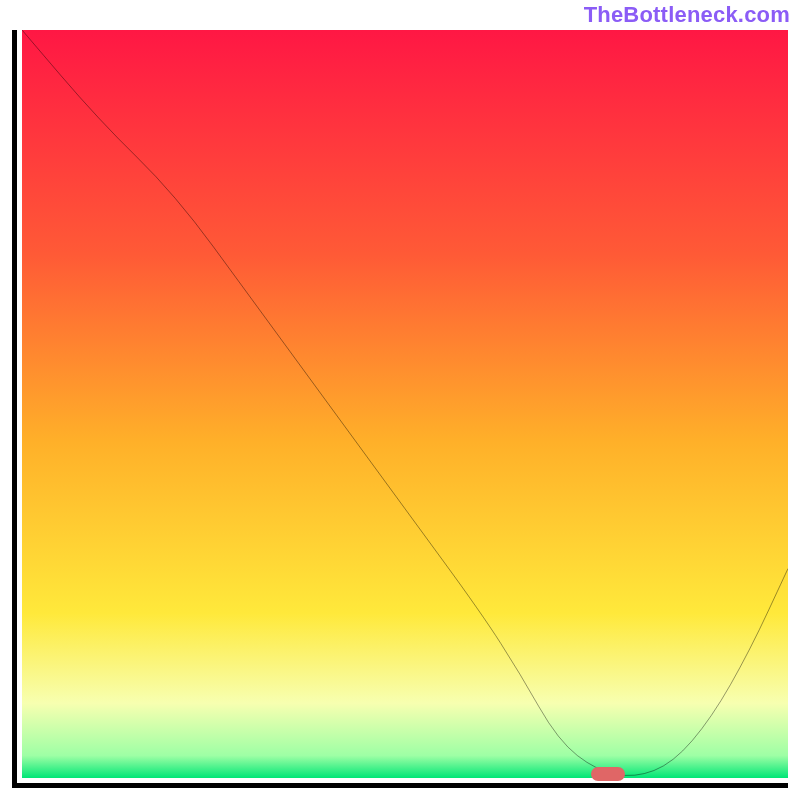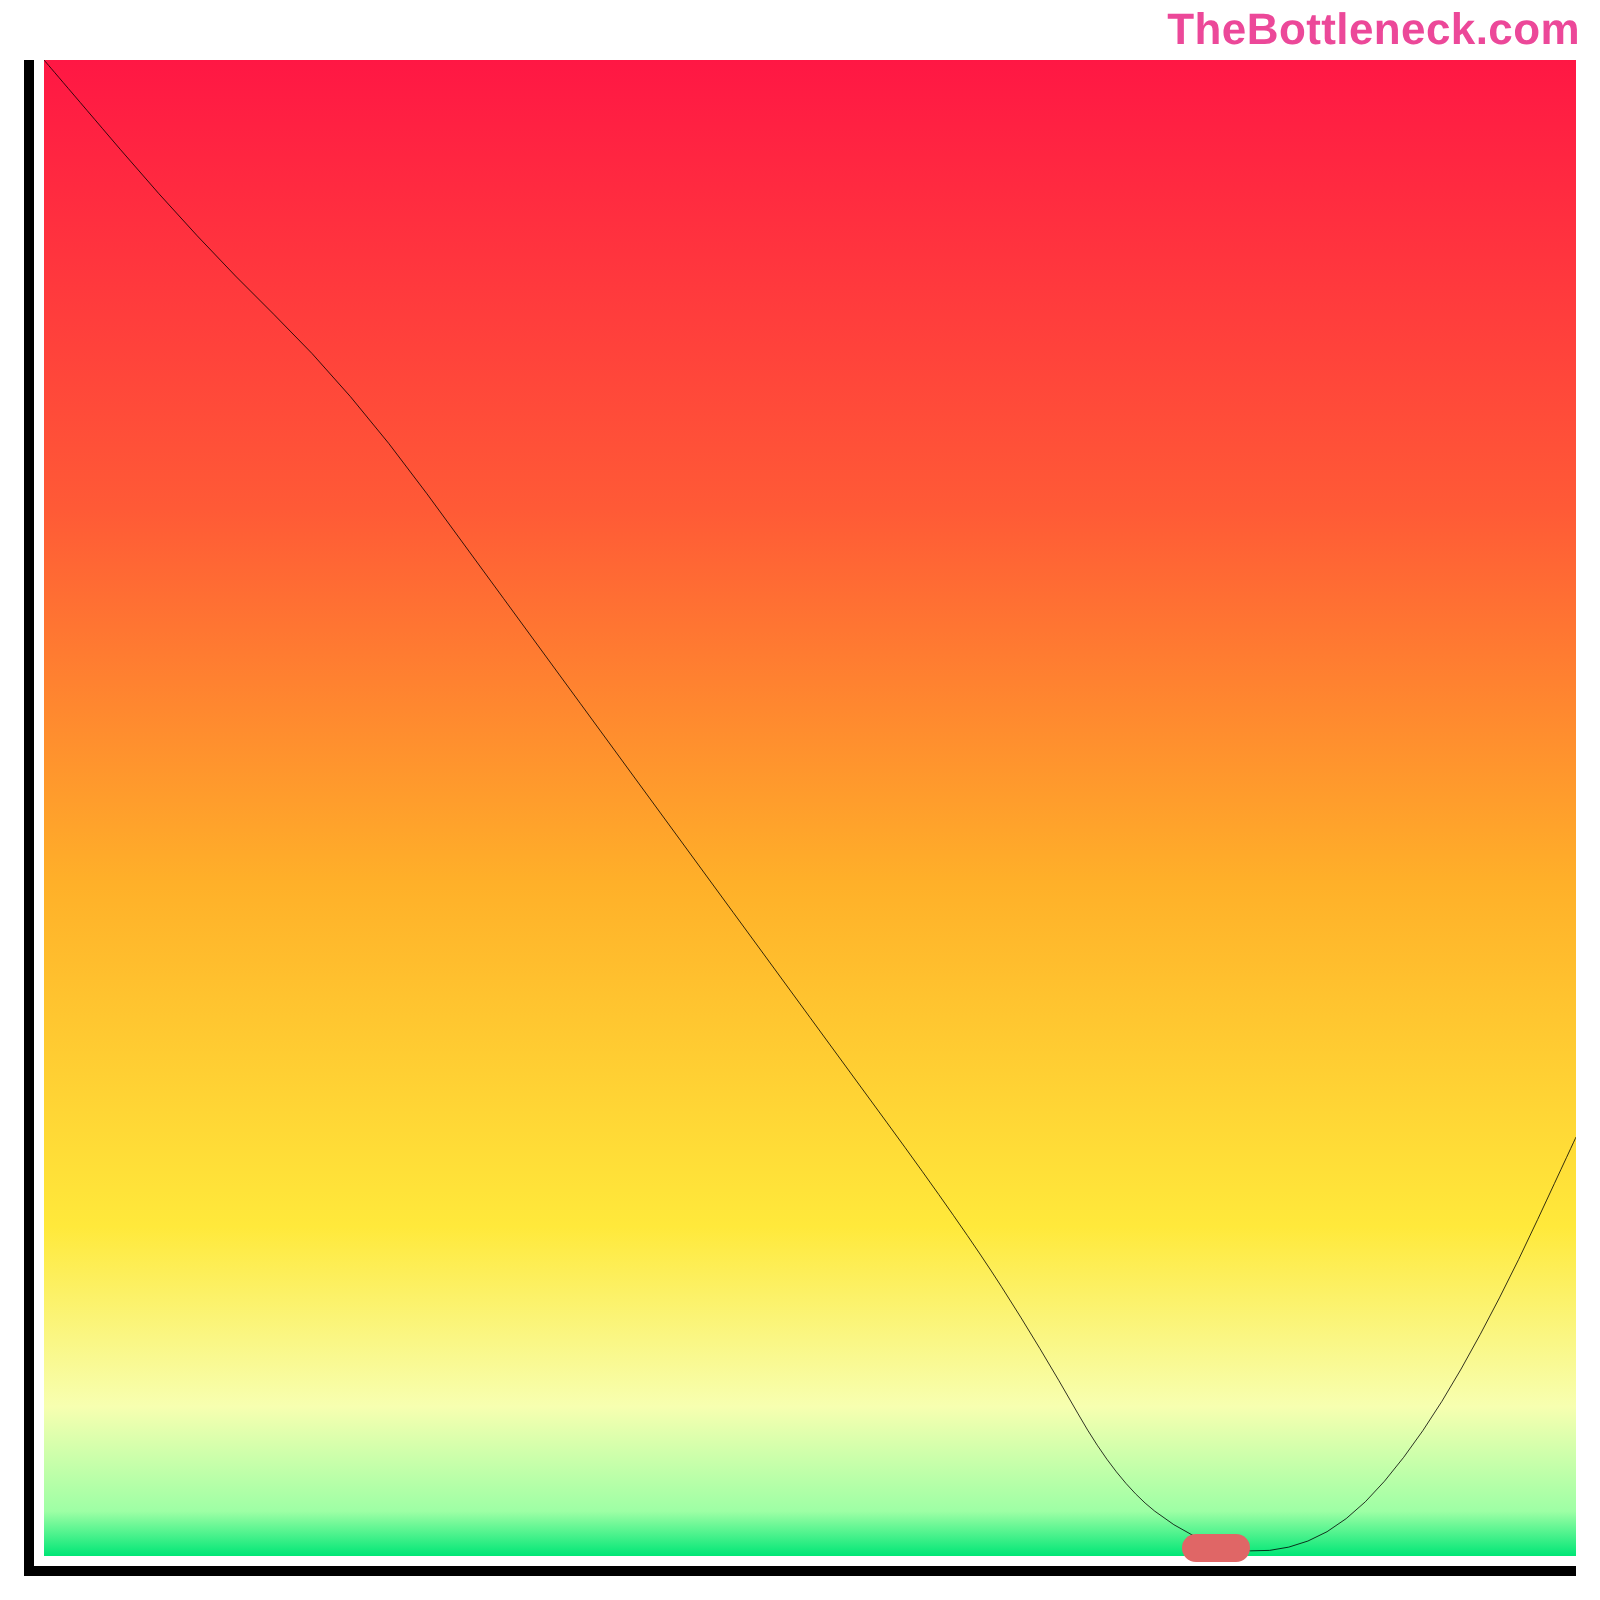--- a/index.html
+++ b/index.html
@@ -15,21 +15,21 @@
     position: relative;
     width: 800px;
     height: 800px;
   }
   .watermark {
     position: absolute;
     top: 2px;
     right: 10px;
     font-size: 22px;
     font-weight: 600;
-    color: #ec4899;
+    color: #8b5cf6;
     letter-spacing: 0.2px;
     text-align: right;
   }
   .plot {
     position: absolute;
     left: 12px;
     top: 30px;
     width: 776px;
     height: 758px;
     border-left: 5px solid #000;

